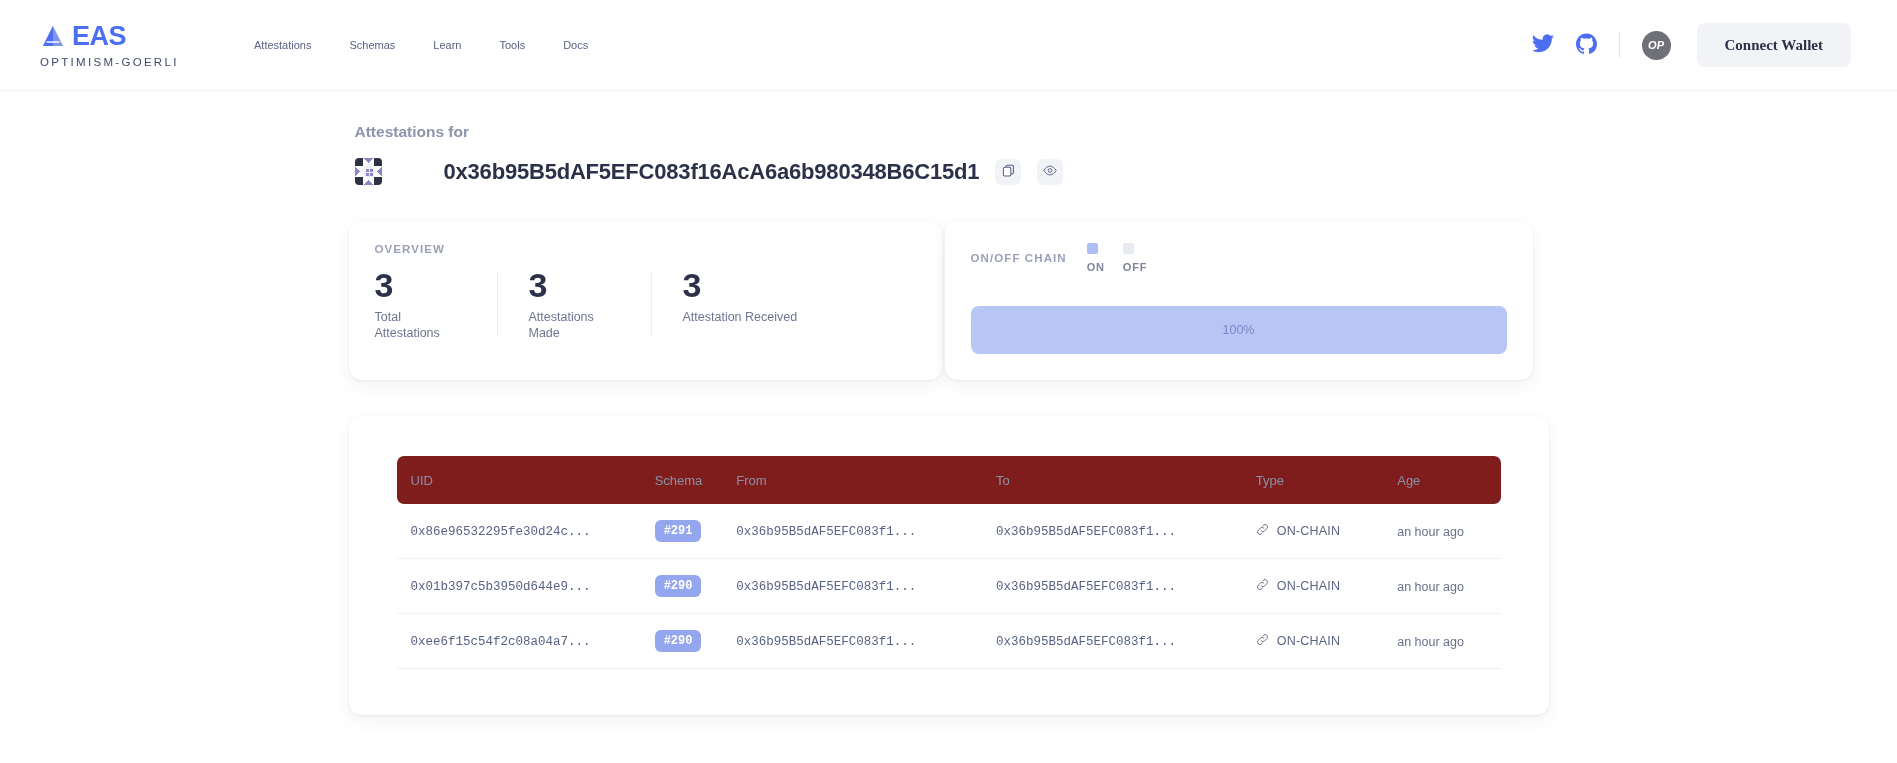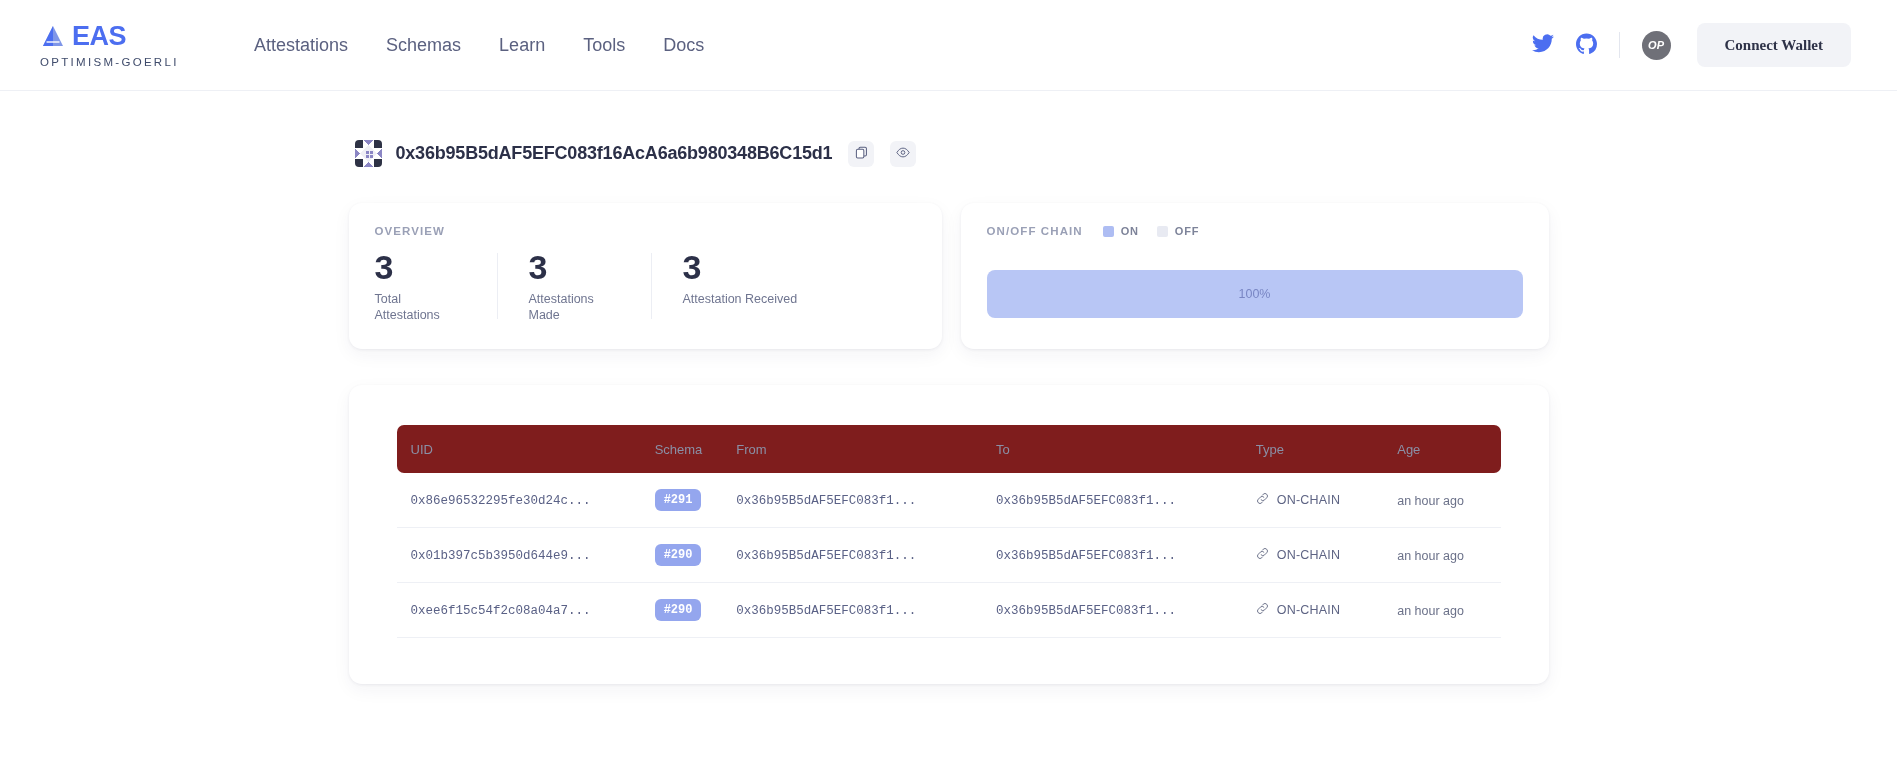--- a/index.html
+++ b/index.html
@@ -29,21 +29,21 @@
     font-size: 27px; font-weight: 700; letter-spacing: -0.5px;
     color: #4c6ef0; font-family: "Liberation Sans", sans-serif;
   }
   .brand-sub {
     font-size: 11.5px; letter-spacing: 2.3px; color: #3f4b6b;
     line-height: 15px; margin-top: 3px; font-weight: 400;
   }
 
   .nav { display: flex; align-items: center; gap: 38px; margin-left: 74px; }
   .nav-item {
-    font-size: 18px; color: #5b6180; cursor: pointer;
+    font-size: 11px; color: #5b6180; cursor: pointer;
     text-decoration: none; white-space: nowrap;
   }
 
   .header-right {
     margin-left: auto; display: flex; align-items: center; gap: 0;
   }
   .search-box {
     width: 395px; height: 44px; background: #f5f6fa; border-radius: 22px;
     display: flex; align-items: center; padding: 0 12px 0 18px; gap: 12px;
   }
@@ -78,30 +78,30 @@
   .page-eyebrow {
     font-size: 15.5px; color: #8e94ad; font-weight: 700; margin-left: 6px;
   }
   .address-row {
     display: flex; align-items: center; gap: 14px; margin-top: 17px; margin-left: 6px;
   }
   .blockie {
     width: 27px; height: 27px; border-radius: 4px; overflow: hidden; flex: none;
   }
   .address-text {
-    font-size: 18px; font-weight: 700; color: #2c3048; letter-spacing: -0.2px;
+    font-size: 22px; font-weight: 700; color: #2c3048; letter-spacing: -0.2px; margin-left: 48px;
   }
   .icon-btn {
     width: 26px; height: 26px; border-radius: 6px; background: #f2f3f7;
     border: none; display: flex; align-items: center; justify-content: center;
     cursor: pointer; margin-left: 2px;
   }
 
   
-  .cards-row { display: flex; gap: 19px; margin-top: 36px; }
+  .cards-row { display: flex; gap: 3px; margin-top: 36px; }
   .card {
     background: #ffffff; border-radius: 13px;
     box-shadow: 0 1px 3px rgba(40,48,80,0.07), 0 6px 18px rgba(40,48,80,0.05);
     padding: 22px 26px 26px 26px;
   }
   .card-overview { width: 593px; }
   .card-chain { width: 588px; }
   .card-label {
     font-size: 11.5px; letter-spacing: 1.1px; font-weight: 700; color: #9aa0b6;
   }
@@ -116,21 +116,21 @@
     font-size: 34px; font-weight: 700; color: #2c3048; line-height: 40px;
   }
   .stat-label {
     font-size: 12.5px; color: #6f7590; line-height: 16px; margin-top: 4px;
     max-width: 92px;
   }
   .stat-wide .stat-label { max-width: 200px; }
 
   .chain-head { display: flex; align-items: center; gap: 20px; }
   .legend { display: flex; align-items: center; gap: 18px; }
-  .legend-item { display: flex; align-items: flex-end; gap: 7px; }
+  .legend-item { display: flex; align-items: flex-start; gap: 7px; flex-direction: column; }
   .legend-swatch { width: 11px; height: 11px; border-radius: 2px; }
   .legend-text { font-size: 11px; letter-spacing: 0.8px; color: #7d8399; font-weight: 700; }
   .bar-track {
     margin-top: 33px; height: 48px; border-radius: 8px; background: #eef0f6;
     display: flex; overflow: hidden;
   }
   .bar-fill {
     height: 100%; display: flex; align-items: center; justify-content: center;
     font-size: 12.5px; color: #7986c4; font-weight: 400;
   }
@@ -222,20 +222,21 @@
 
     <div class="op-badge">OP</div>
 
     <button class="connect-btn">Connect Wallet</button>
   </div>
 </div>
 
 <div class="page">
   <div class="content">
 
+    <div class="page-eyebrow">Attestations for</div>
 
     <div class="address-row">
       <span class="blockie">
         <svg width="27" height="27" viewBox="0 0 10 10" shape-rendering="crispEdges">
           <rect width="10" height="10" fill="#ffffff"></rect>
           <rect x="0" y="0" width="3" height="3" fill="#2e3245"></rect>
           <rect x="7" y="0" width="3" height="3" fill="#2e3245"></rect>
           <rect x="0" y="7" width="3" height="3" fill="#2e3245"></rect>
           <rect x="7" y="7" width="3" height="3" fill="#2e3245"></rect>
           <polygon points="3,0 7,0 5,2" fill="#8b86c4"></polygon>

